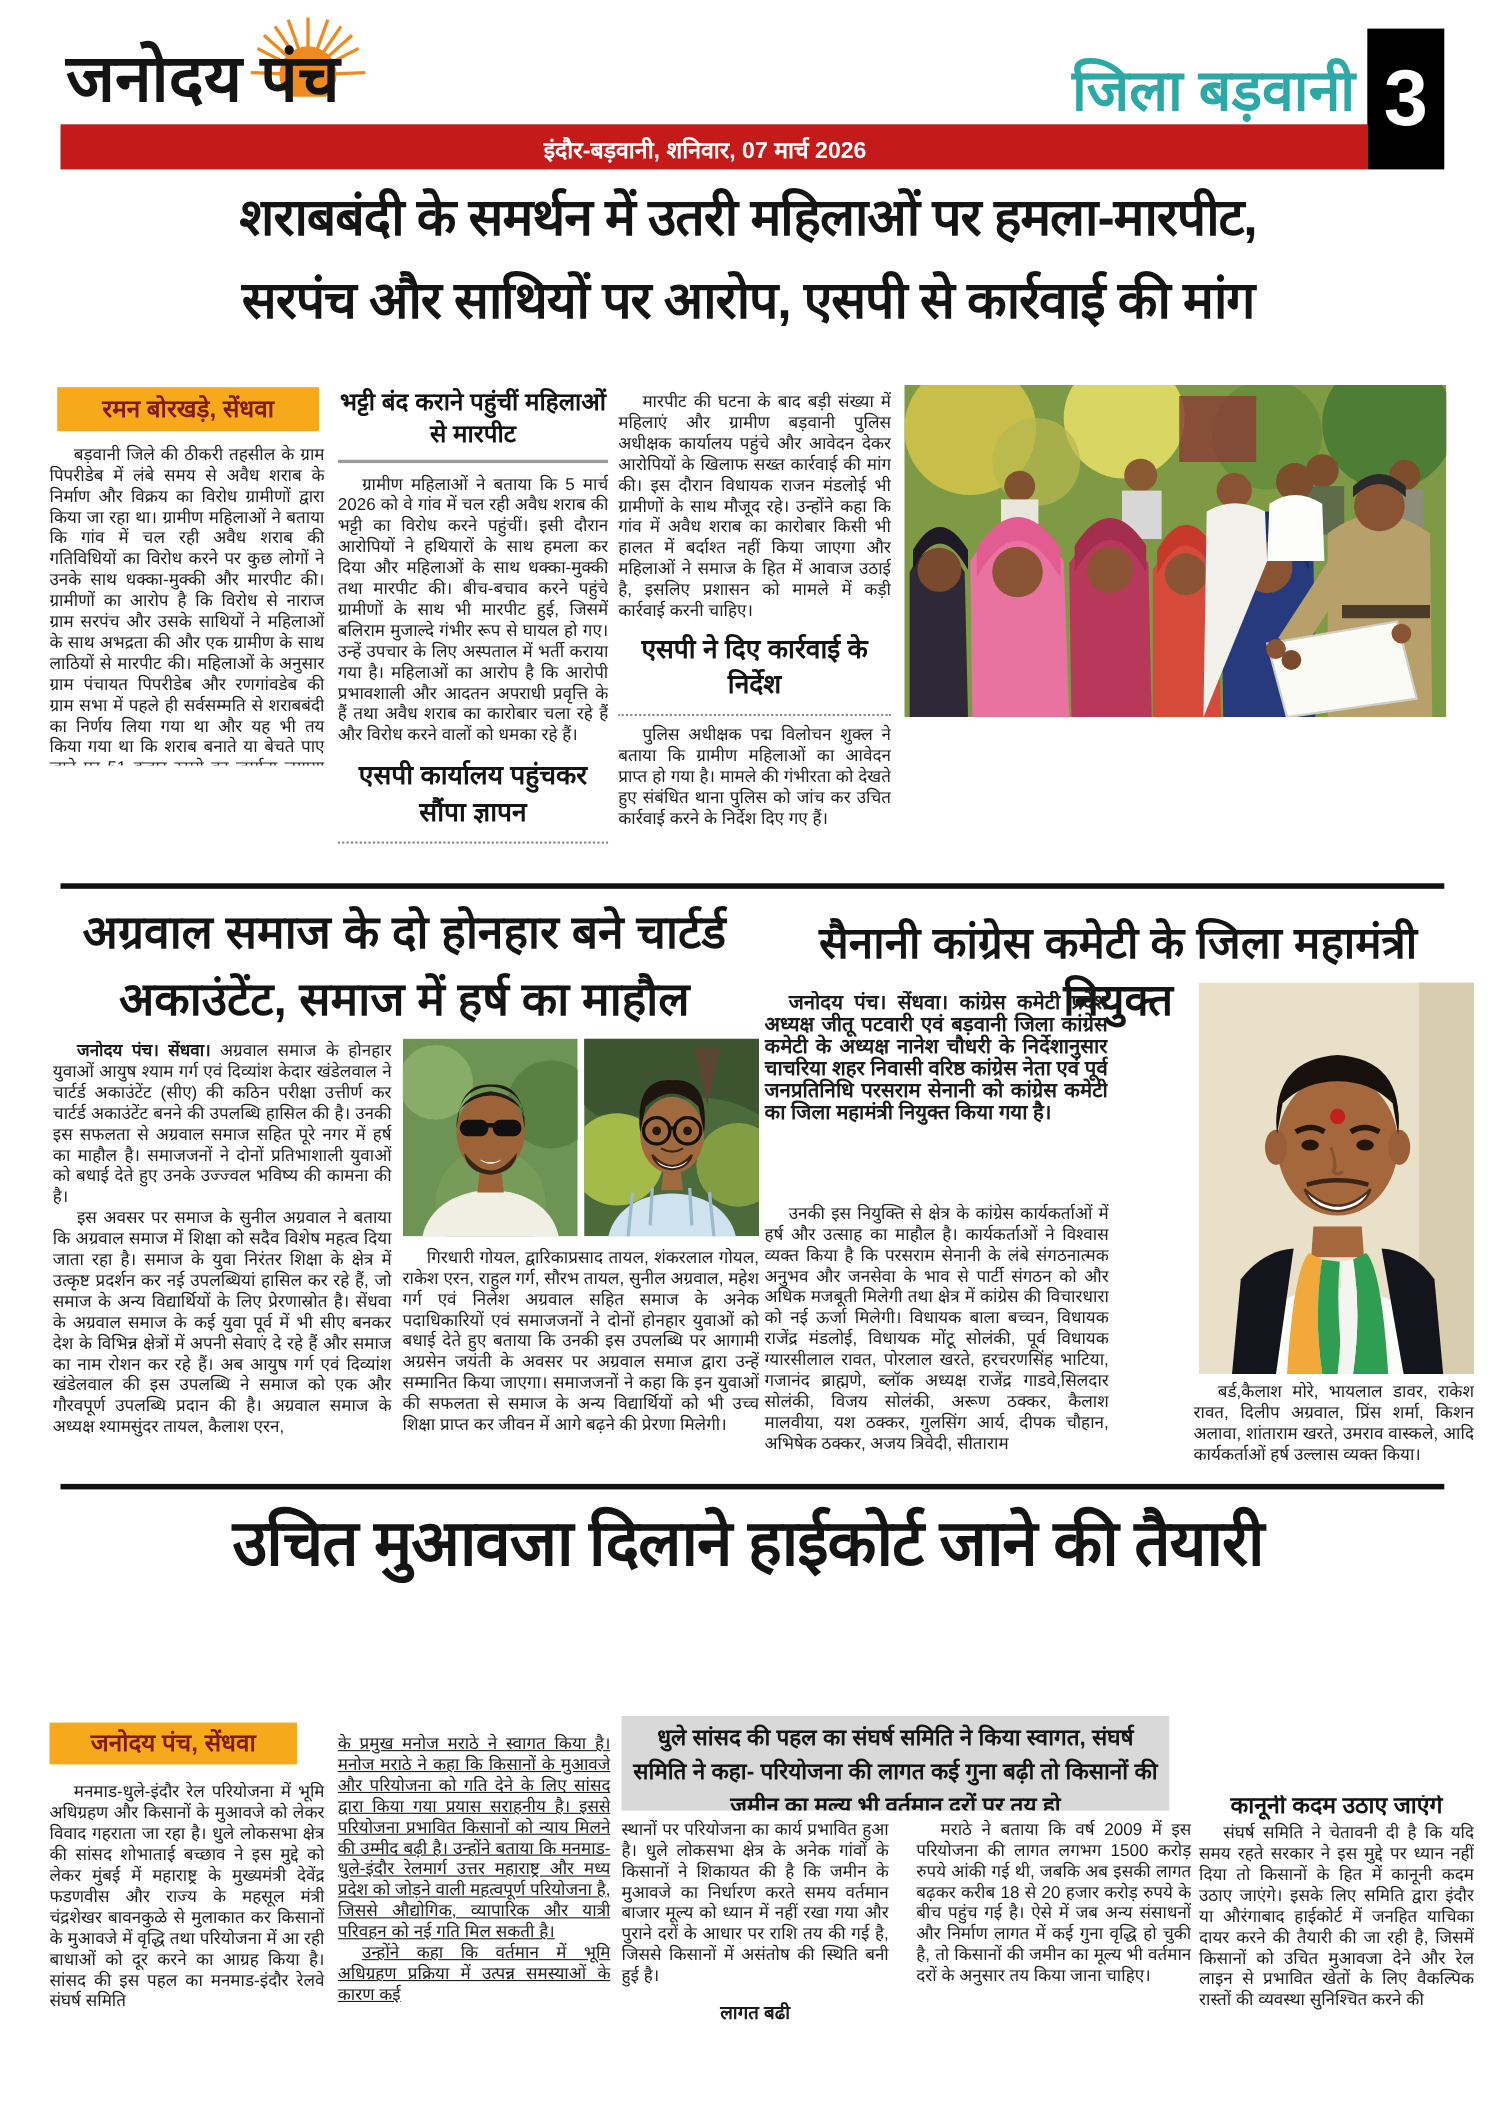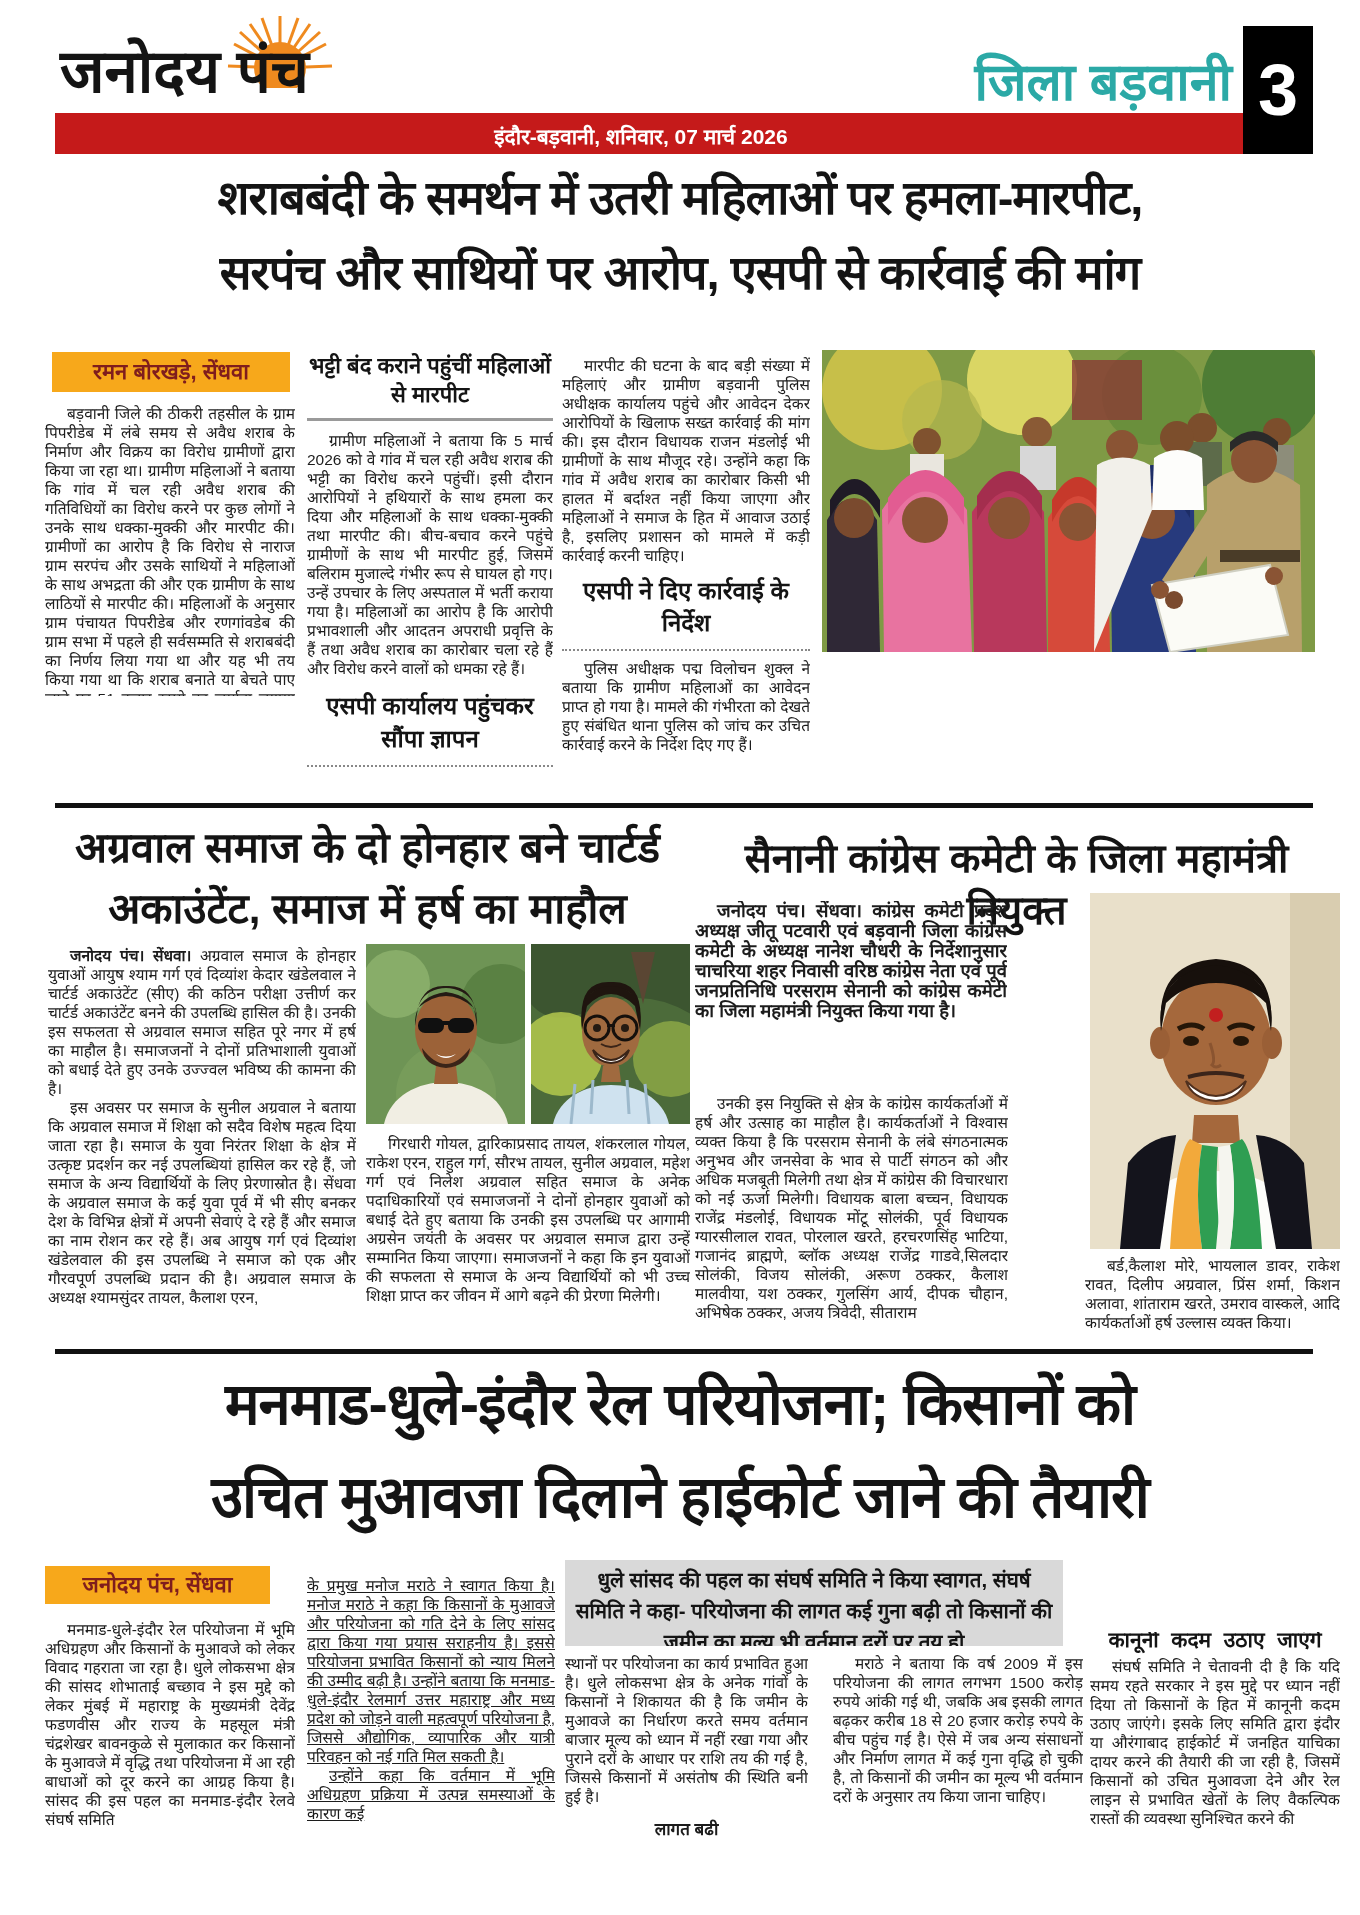--- a/index.html
+++ b/index.html
@@ -58,21 +58,21 @@
 
   
   #a4-byline { position:absolute; left:45px; top:1566px; width:225px; height:38px; line-height:38px; }
   #a4-standfirst { position:absolute; left:565px; top:1560px; width:498px; height:86px; background:#d9d9d9; font-size:20.5px; font-weight:800; text-align:center; line-height:1.5; padding:5px 8px; color:#141414; overflow:hidden; }
   #a4c1 { left:45px; top:1620px; width:250px; height:280px; }
   #a4c2 { left:307px; top:1576px; width:248px; height:324px;text-decoration:underline; }
   #a4c3 { left:565px; top:1654px; width:243px; height:246px; }
   #a4c3 .mini-label { font-weight:800; text-align:center; text-indent:0; margin-top:14px; font-size:17px; }
   #a4c4 { left:833px; top:1654px; width:250px; height:246px; }
   #a4c5 { left:1090px; top:1632px; width:250px; height:268px; }
-  #a4c5 .subhead { font-size:21px; margin-bottom:6px;font-family:Liberation Mono, monospace; }
+  #a4c5 .subhead { font-size:21px; margin-bottom:6px; }
 </style>
 </head>
 <body>
 
 <div id="page">
 
   <div class="logo-wrap">
     <span class="sun-icon">
       <svg width="120" height="78" viewBox="0 0 120 78">
         <g fill="#ef8a1f">
@@ -277,21 +277,20 @@
     <p>उनकी इस नियुक्ति से क्षेत्र के कांग्रेस कार्यकर्ताओं में हर्ष और उत्साह का माहौल है। कार्यकर्ताओं ने विश्वास व्यक्त किया है कि परसराम सेनानी के लंबे संगठनात्मक अनुभव और जनसेवा के भाव से पार्टी संगठन को और अधिक मजबूती मिलेगी तथा क्षेत्र में कांग्रेस की विचारधारा को नई ऊर्जा मिलेगी। विधायक बाला बच्चन, विधायक राजेंद्र मंडलोई, विधायक मोंटू सोलंकी, पूर्व विधायक ग्यारसीलाल रावत, पोरलाल खरते, हरचरणसिंह भाटिया, गजानंद ब्राह्मणे, ब्लॉक अध्यक्ष राजेंद्र गाडवे,सिलदार सोलंकी, विजय सोलंकी, अरूण ठक्कर, कैलाश मालवीया, यश ठक्कर, गुलसिंग आर्य, दीपक चौहान, अभिषेक ठक्कर, अजय त्रिवेदी, सीताराम</p>
   </div>
 
   <div id="a3-cap" class="body-col">
     <p>बर्ड,कैलाश मोरे, भायलाल डावर, राकेश रावत, दिलीप अग्रवाल, प्रिंस शर्मा, किशन अलावा, शांताराम खरते, उमराव वास्कले, आदि कार्यकर्ताओं हर्ष उल्लास व्यक्त किया।</p>
   </div>
 
   <div id="div2" class="divider"></div>
 
   <div id="hl-rail" class="hl">
-    <div>मनमाड-धुले-इंदौर रेल परियोजना; किसानों को</div>
     <div>उचित मुआवजा दिलाने हाईकोर्ट जाने की तैयारी</div>
   </div>
 
   <div id="a4-byline" class="byline-badge">जनोदय पंच, सेंधवा</div>
 
   <div id="a4-standfirst">धुले सांसद की पहल का संघर्ष समिति ने किया स्वागत, संघर्ष समिति ने कहा- परियोजना की लागत कई गुना बढ़ी तो किसानों की जमीन का मूल्य भी वर्तमान दरों पर तय हो</div>
 
   <div id="a4c1" class="body-col">
     <p>मनमाड-धुले-इंदौर रेल परियोजना में भूमि अधिग्रहण और किसानों के मुआवजे को लेकर विवाद गहराता जा रहा है। धुले लोकसभा क्षेत्र की सांसद शोभाताई बच्छाव ने इस मुद्दे को लेकर मुंबई में महाराष्ट्र के मुख्यमंत्री देवेंद्र फडणवीस और राज्य के महसूल मंत्री चंद्रशेखर बावनकुळे से मुलाकात कर किसानों के मुआवजे में वृद्धि तथा परियोजना में आ रही बाधाओं को दूर करने का आग्रह किया है। सांसद की इस पहल का मनमाड-इंदौर रेलवे संघर्ष समिति</p>
   </div>

